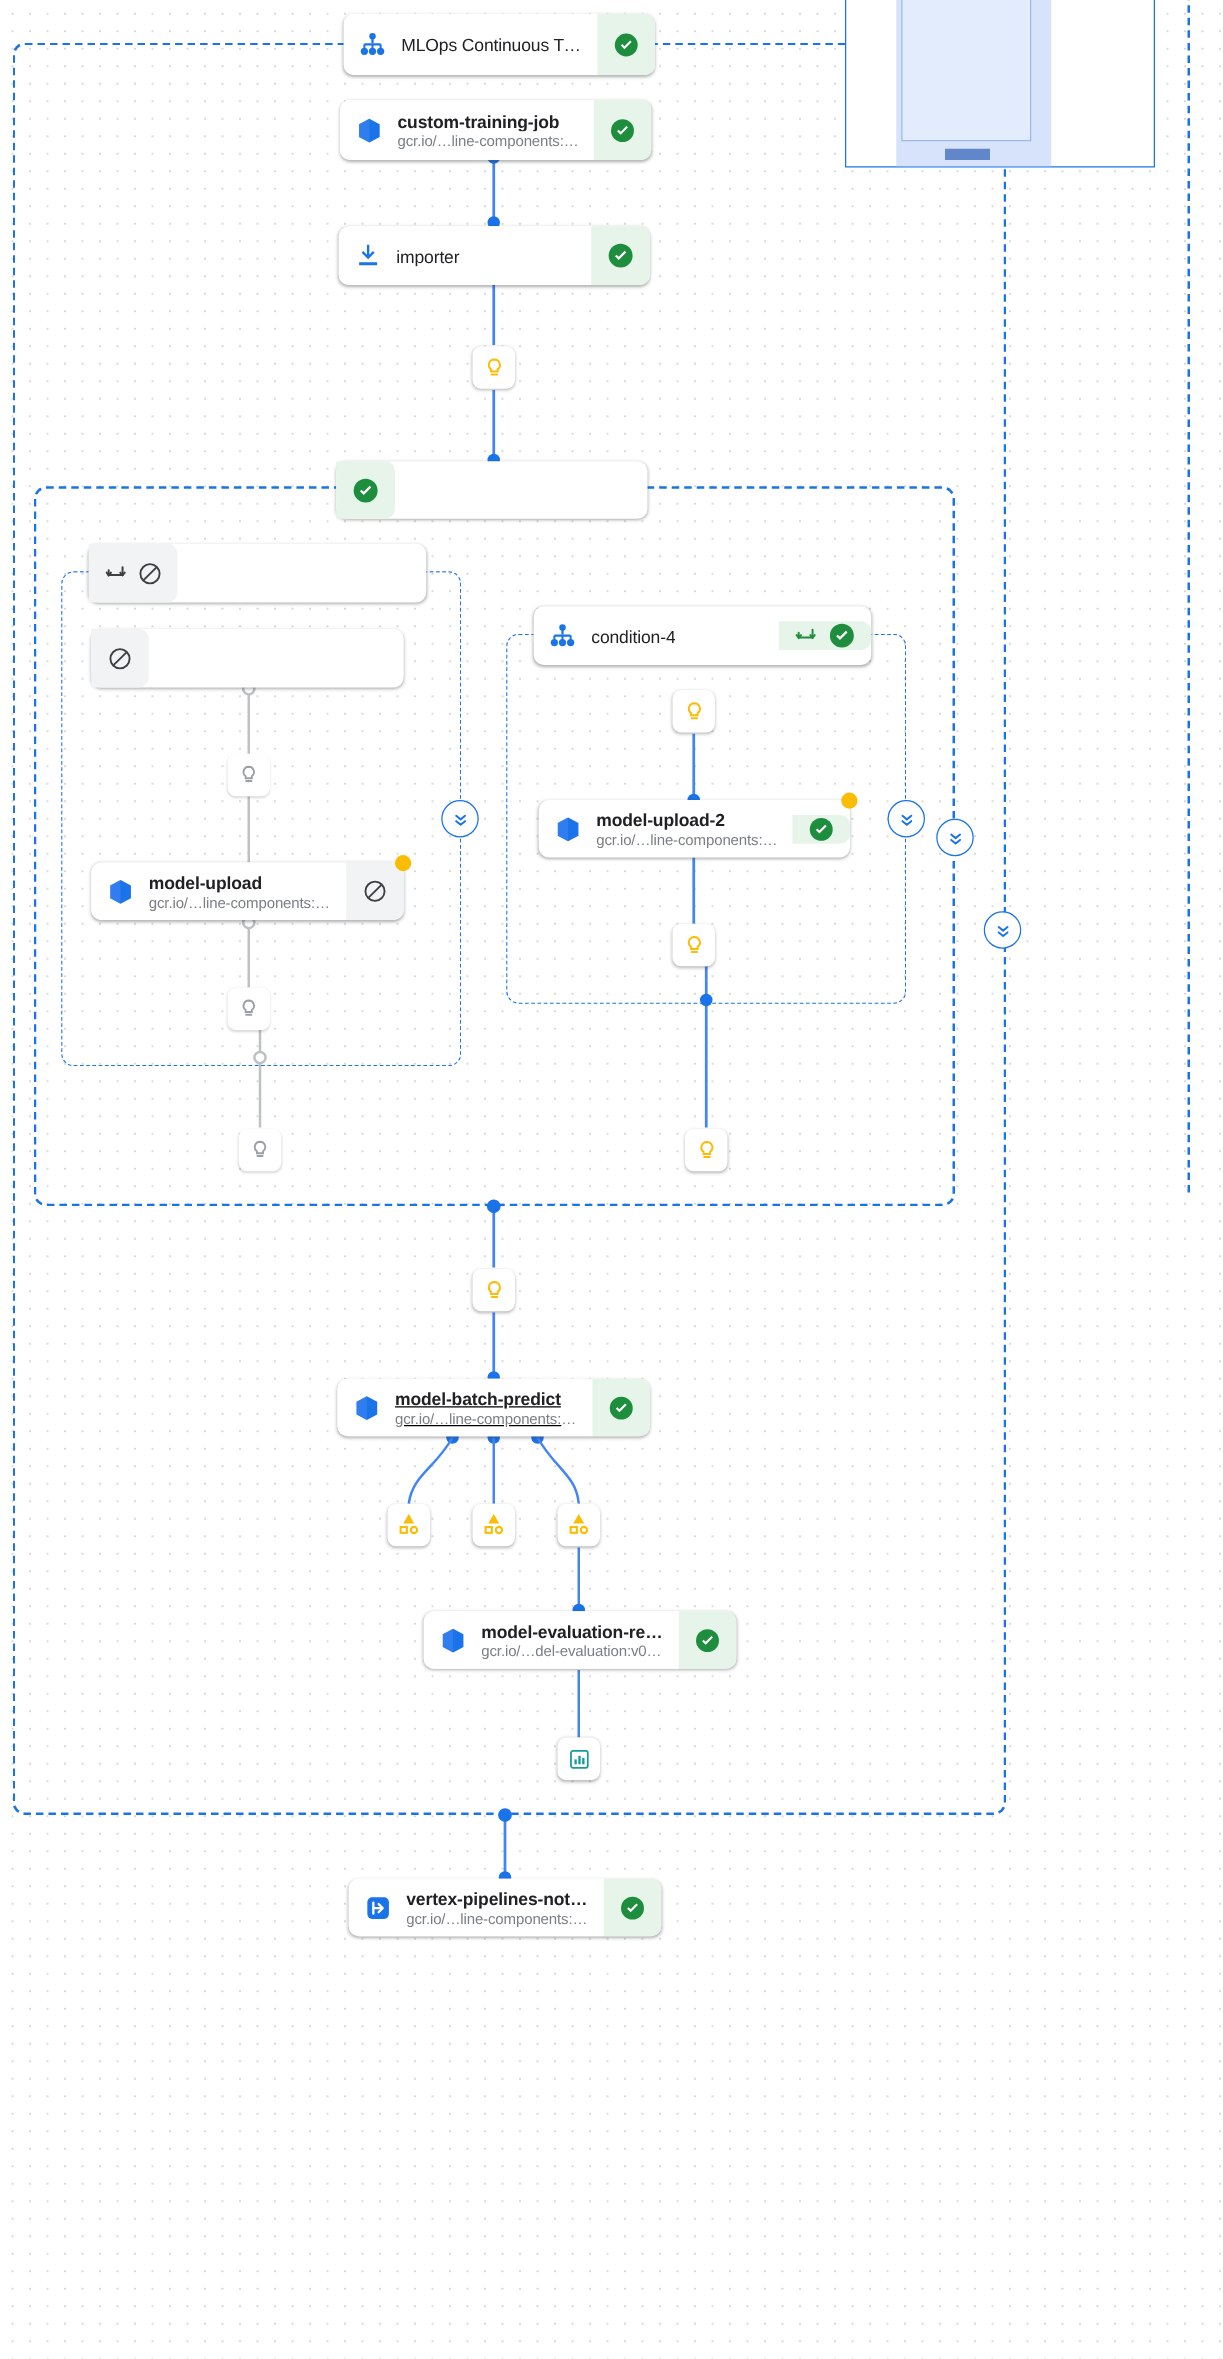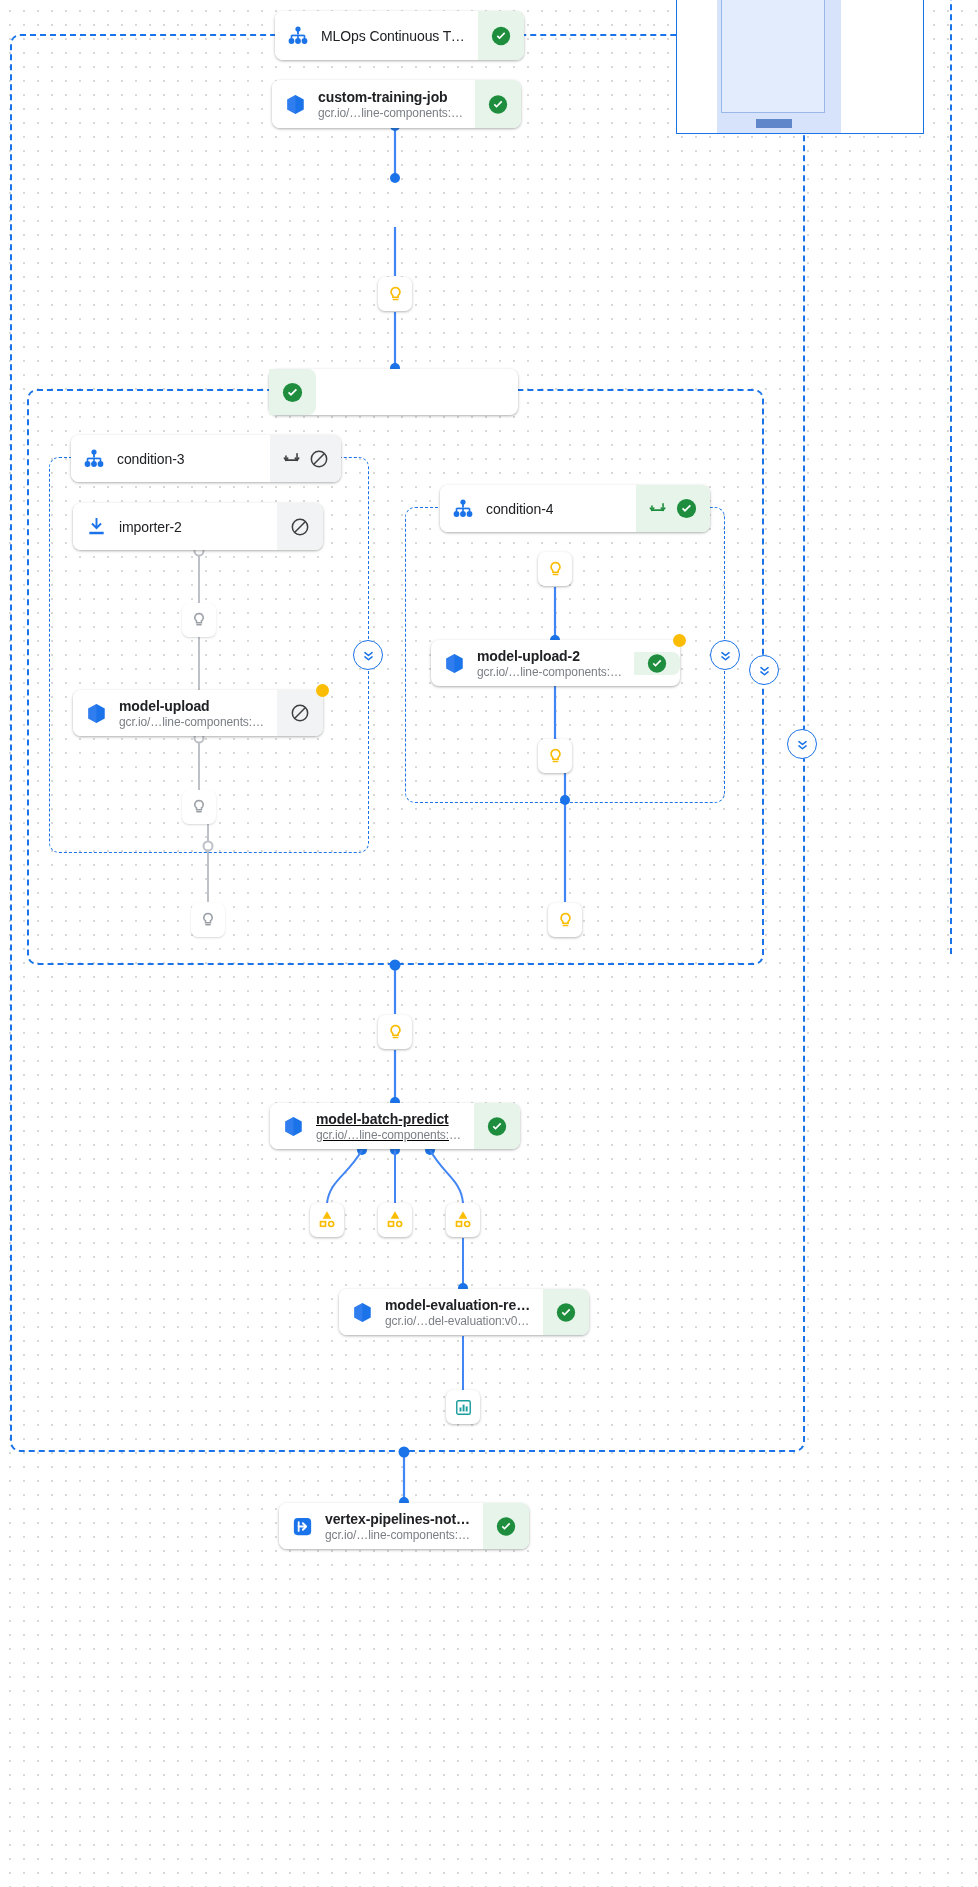--- a/index.html
+++ b/index.html
@@ -258,87 +258,77 @@
       </div>
     </div>
     <div class="badge success">
       <svg width="23" height="23" viewBox="0 0 24 24">
           <circle cx="12" cy="12" r="10" fill="#1e8e3e"></circle>
           <path d="M10.4 15.6l-3.1-3.1 1.3-1.3 1.8 1.8 5-5 1.3 1.3z" fill="#fff"></path>
         </svg>
     </div>
   </div>
 
+  <div class="node plain" style="left:271px; top:181px; width:249px; height:47px;">
+    <div class="card-inner">
+      <div class="nicon">
+        <svg width="23" height="23" viewBox="0 0 24 24">
+            <g fill="#1a73e8">
+              <path d="M11 3h2v8.2l3-3 1.4 1.4L12 15 6.6 9.6 8 8.2l3 3z"></path>
+              <path d="M4.5 17.5h15v2.6h-15z" rx="1"></path>
+            </g>
+          </svg>
+      </div>
+      <div class="ntext">
+        <div class="ntitle">importer</div>
+      </div>
+    </div>
+    <div class="badge success">
+      <svg width="23" height="23" viewBox="0 0 24 24">
+          <circle cx="12" cy="12" r="10" fill="#1e8e3e"></circle>
+          <path d="M10.4 15.6l-3.1-3.1 1.3-1.3 1.8 1.8 5-5 1.3 1.3z" fill="#fff"></path>
+        </svg>
+    </div>
+  </div>
 
   <div class="chip" style="left:378px; top:277px;">
     <svg width="19" height="19" viewBox="0 0 24 24">
         <g fill="none" stroke="#fbbc04" stroke-width="2">
           <path d="M12 3.2a5.6 5.6 0 0 0-3.3 10.1v2.2h6.6v-2.2A5.6 5.6 0 0 0 12 3.2z"></path>
           <path d="M9.2 18.4h5.6" stroke-linecap="round"></path>
         </g>
       </svg>
   </div>
 
   <div class="node plain" style="left:269px; top:369px; width:249px; height:46px;">
     <div class="badge success">
       <svg width="23" height="23" viewBox="0 0 24 24">
           <circle cx="12" cy="12" r="10" fill="#1e8e3e"></circle>
           <path d="M10.4 15.6l-3.1-3.1 1.3-1.3 1.8 1.8 5-5 1.3 1.3z" fill="#fff"></path>
         </svg>
     </div>
   </div>
 
   <div class="node plain" style="left:71px; top:435px; width:270px; height:47px;">
-    <div class="card-inner">
-      <div class="nicon">
-        <svg width="24" height="24" viewBox="0 0 24 24">
-            <g fill="#1a73e8">
-          <circle cx="12" cy="5" r="2.6"></circle>
-              <circle cx="5.5" cy="17" r="2.9"></circle>
-          <circle cx="12" cy="17" r="2.9"></circle>
-              <circle cx="18.5" cy="17" r="2.9"></circle>
-          <path d="M11.1 6.5h1.8v4.1h-1.8z"></path>
-              <path d="M5.5 10.6h13v1.7h-13z"></path>
-          <path d="M4.7 11.3h1.6v3.3H4.7zM11.2 11.3h1.6v3.3h-1.6zM17.7 11.3h1.6v3.3h-1.6z"></path>
-        </g>
-          </svg>
-      </div>
-      <div class="ntext">
-        <div class="ntitle">condition-3</div>
-      </div>
-    </div>
     <div class="badge skipped">
       <svg width="19" height="19" viewBox="0 0 24 24">
           <g stroke="#3c4043" stroke-width="2" fill="none" stroke-linecap="round">
             <path d="M5 9v5h14V6"></path>
             <path d="M3 11.5L5 14.2 7.3 11.5"></path>
             <path d="M16.7 11.5L19 14.2 21.2 11.5"></path>
           </g>
         </svg>
       <svg width="20" height="20" viewBox="0 0 24 24">
           <circle cx="12" cy="12" r="9.2" fill="none" stroke="#3c4043" stroke-width="1.8"></circle>
           <line x1="5.8" y1="18.2" x2="18.2" y2="5.8" stroke="#3c4043" stroke-width="1.8"></line>
         </svg>
     </div>
   </div>
 
   <div class="node plain" style="left:73px; top:503px; width:250px; height:47px;">
-    <div class="card-inner">
-      <div class="nicon">
-        <svg width="23" height="23" viewBox="0 0 24 24">
-            <g fill="#1a73e8">
-              <path d="M11 3h2v8.2l3-3 1.4 1.4L12 15 6.6 9.6 8 8.2l3 3z"></path>
-              <path d="M4.5 17.5h15v2.6h-15z"></path>
-            </g>
-          </svg>
-      </div>
-      <div class="ntext">
-        <div class="ntitle">importer-2</div>
-      </div>
-    </div>
     <div class="badge skipped">
       <svg width="20" height="20" viewBox="0 0 24 24">
           <circle cx="12" cy="12" r="9.2" fill="none" stroke="#3c4043" stroke-width="1.8"></circle>
           <line x1="5.8" y1="18.2" x2="18.2" y2="5.8" stroke="#3c4043" stroke-width="1.8"></line>
         </svg>
     </div>
   </div>
 
   <div class="chip muted" style="left:182px; top:603px;">
     <svg width="18" height="18" viewBox="0 0 24 24">
@@ -381,21 +371,21 @@
   </div>
   <div class="chip muted" style="left:191px; top:903px;">
     <svg width="18" height="18" viewBox="0 0 24 24">
         <g fill="none" stroke="#9aa0a6" stroke-width="2">
           <path d="M12 3.2a5.6 5.6 0 0 0-3.3 10.1v2.2h6.6v-2.2A5.6 5.6 0 0 0 12 3.2z"></path>
           <path d="M9.2 18.4h5.6" stroke-linecap="round"></path>
         </g>
       </svg>
   </div>
 
-  <div class="node plain" style="left:440px; top:485px; width:270px; height:47px;">
+  <div class="node plain" style="left:427px; top:485px; width:270px; height:47px;align-items:center;">
     <div class="card-inner">
       <div class="nicon">
         <svg width="24" height="24" viewBox="0 0 24 24">
             <g fill="#1a73e8">
           <circle cx="12" cy="5" r="2.6"></circle>
               <circle cx="5.5" cy="17" r="2.9"></circle>
           <circle cx="12" cy="17" r="2.9"></circle>
               <circle cx="18.5" cy="17" r="2.9"></circle>
           <path d="M11.1 6.5h1.8v4.1h-1.8z"></path>
               <path d="M5.5 10.6h13v1.7h-13z"></path>

